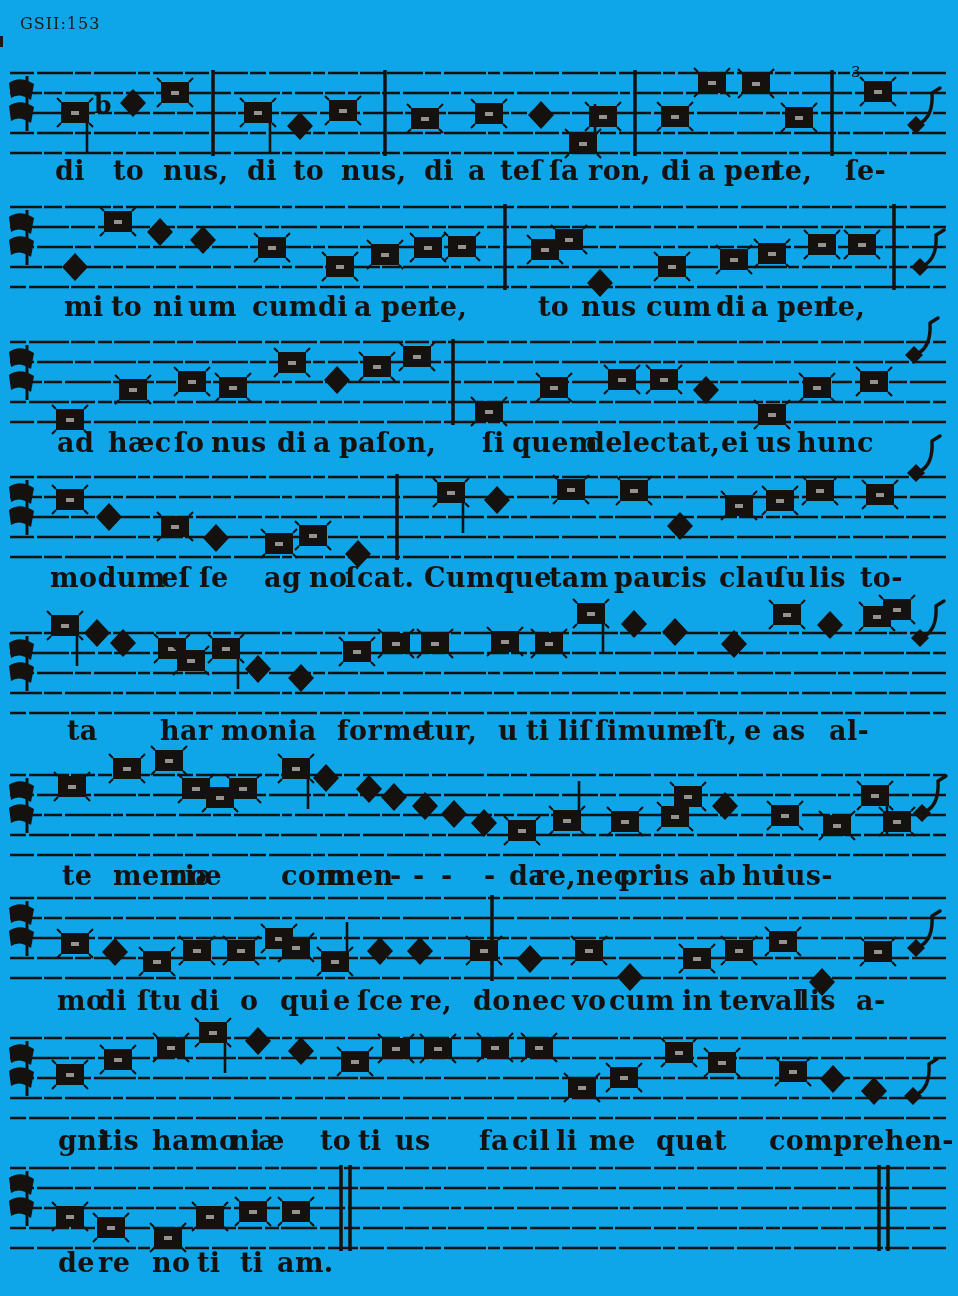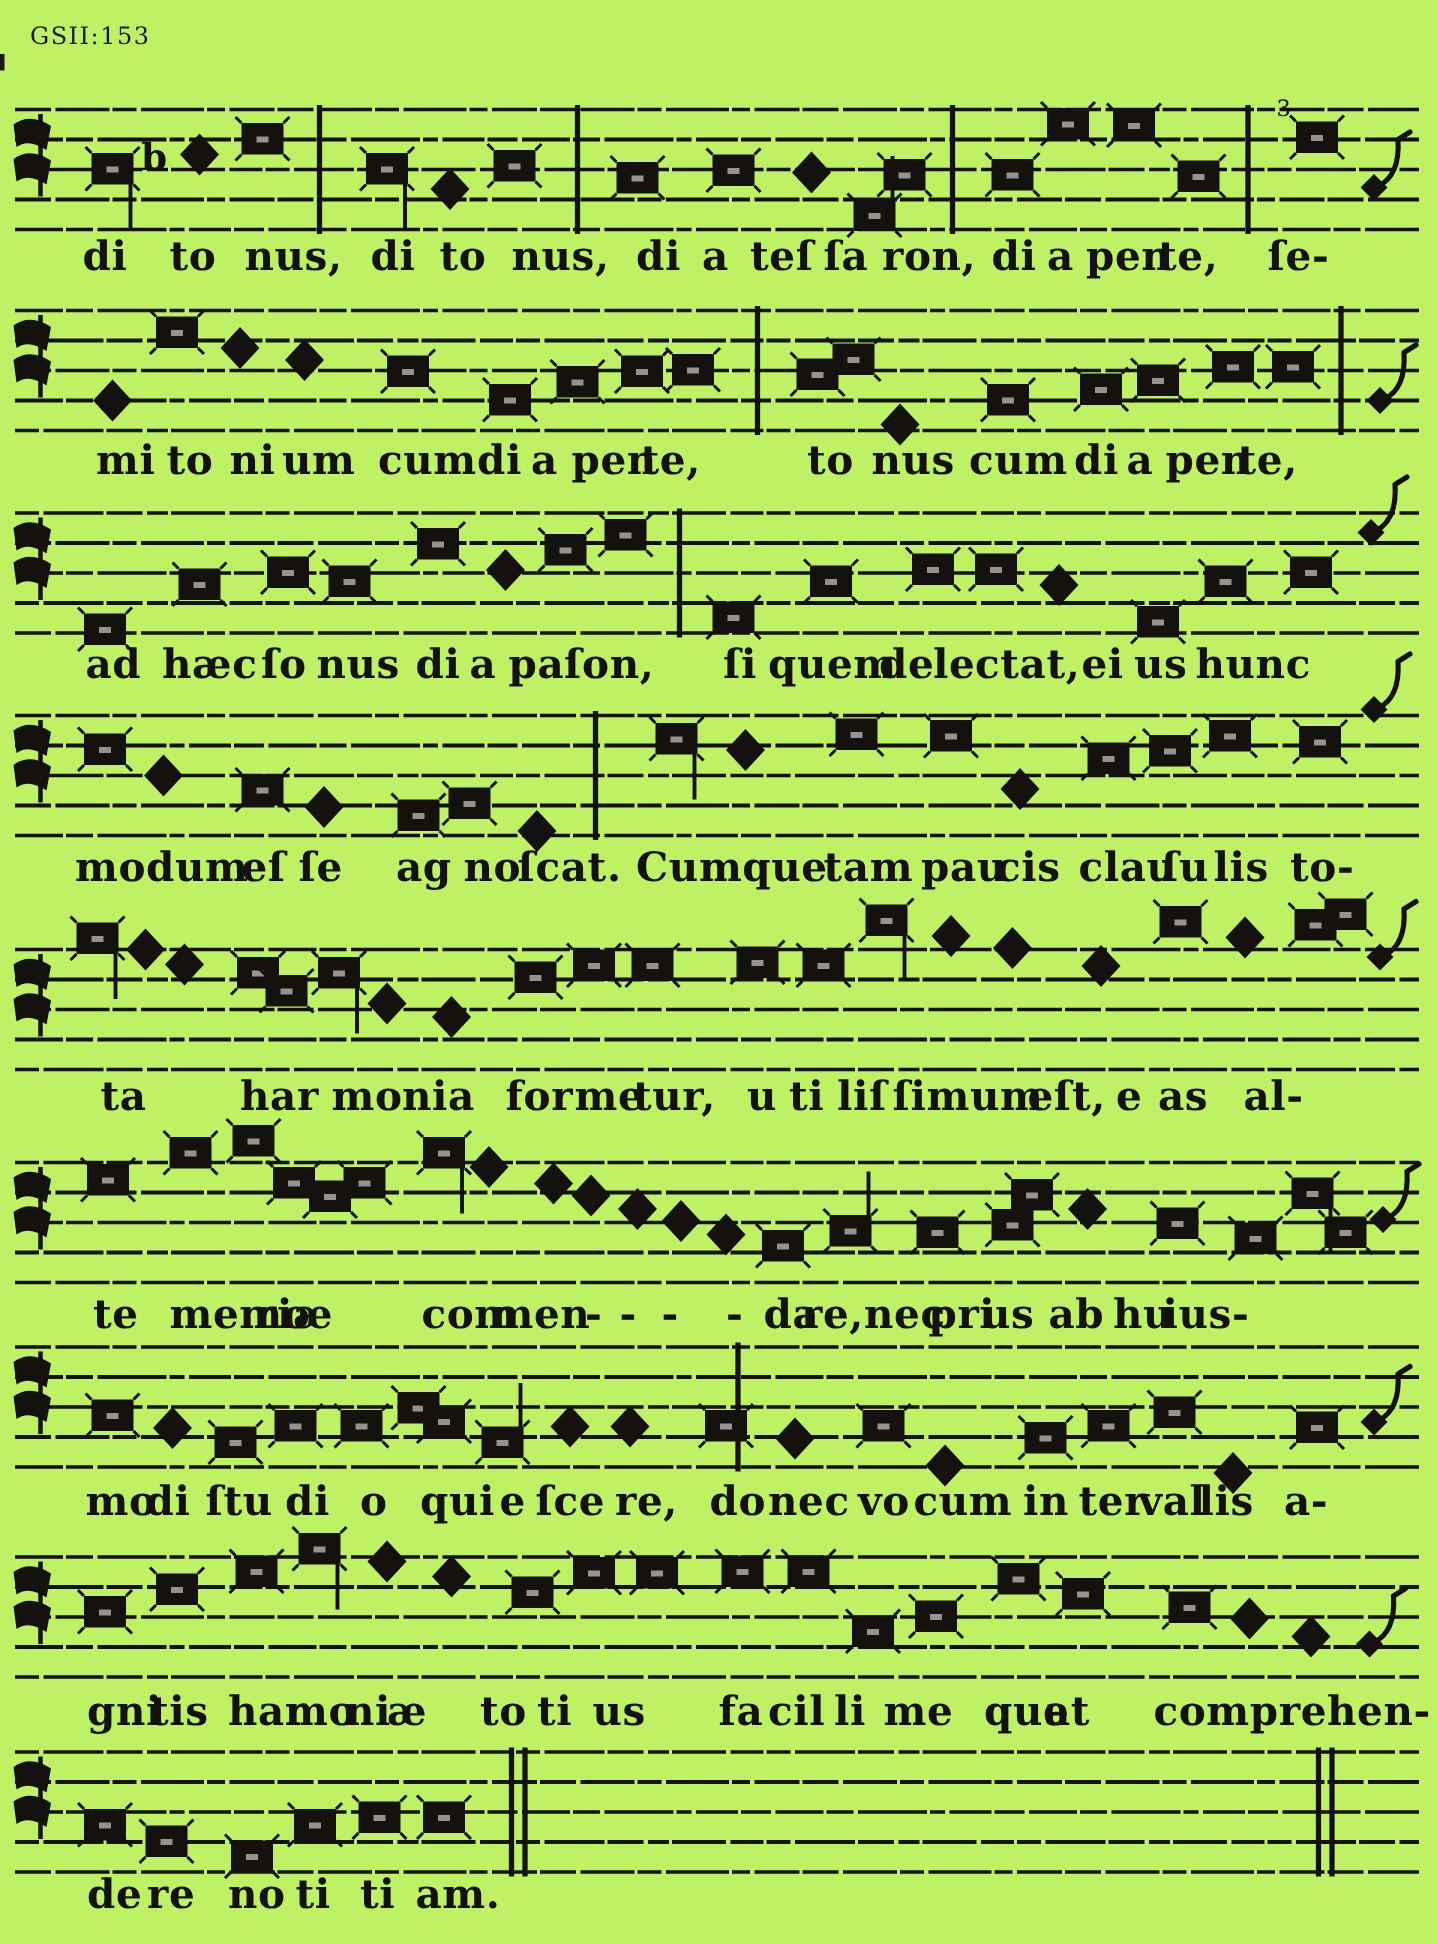--- a/index.html
+++ b/index.html
@@ -1,17 +1,17 @@
 <!DOCTYPE html>
 <html><head>
 <meta charset="utf-8">
 <style>
   html,body{margin:0;padding:0;background:#ffffff;}
   body{width:958px;height:1296px;position:relative;overflow:hidden;}
-  .page{position:absolute;inset:0;background:#bef264;}
+  .page{position:absolute;inset:0;background:#0ea5e9;}
   .page-label{position:absolute;left:20px;top:14px;
     font-family:"DejaVu Serif",serif;font-size:16px;color:#1b1916;letter-spacing:1px;}
   .margin-mark{position:absolute;left:0px;top:36px;width:3px;height:11px;background:#1b1916;}
   svg{position:absolute;left:0;top:0;}
   .lyric{font-family:"DejaVu Serif",serif;font-size:27px;font-weight:bold;fill:#14110e;letter-spacing:0.4px;}
   .flat{font-family:"DejaVu Serif",serif;font-size:25px;font-weight:bold;fill:#14110e;}
   .fig{font-family:"DejaVu Serif",serif;font-size:15px;fill:#14110e;}
 </style>
 </head>
 <body>

